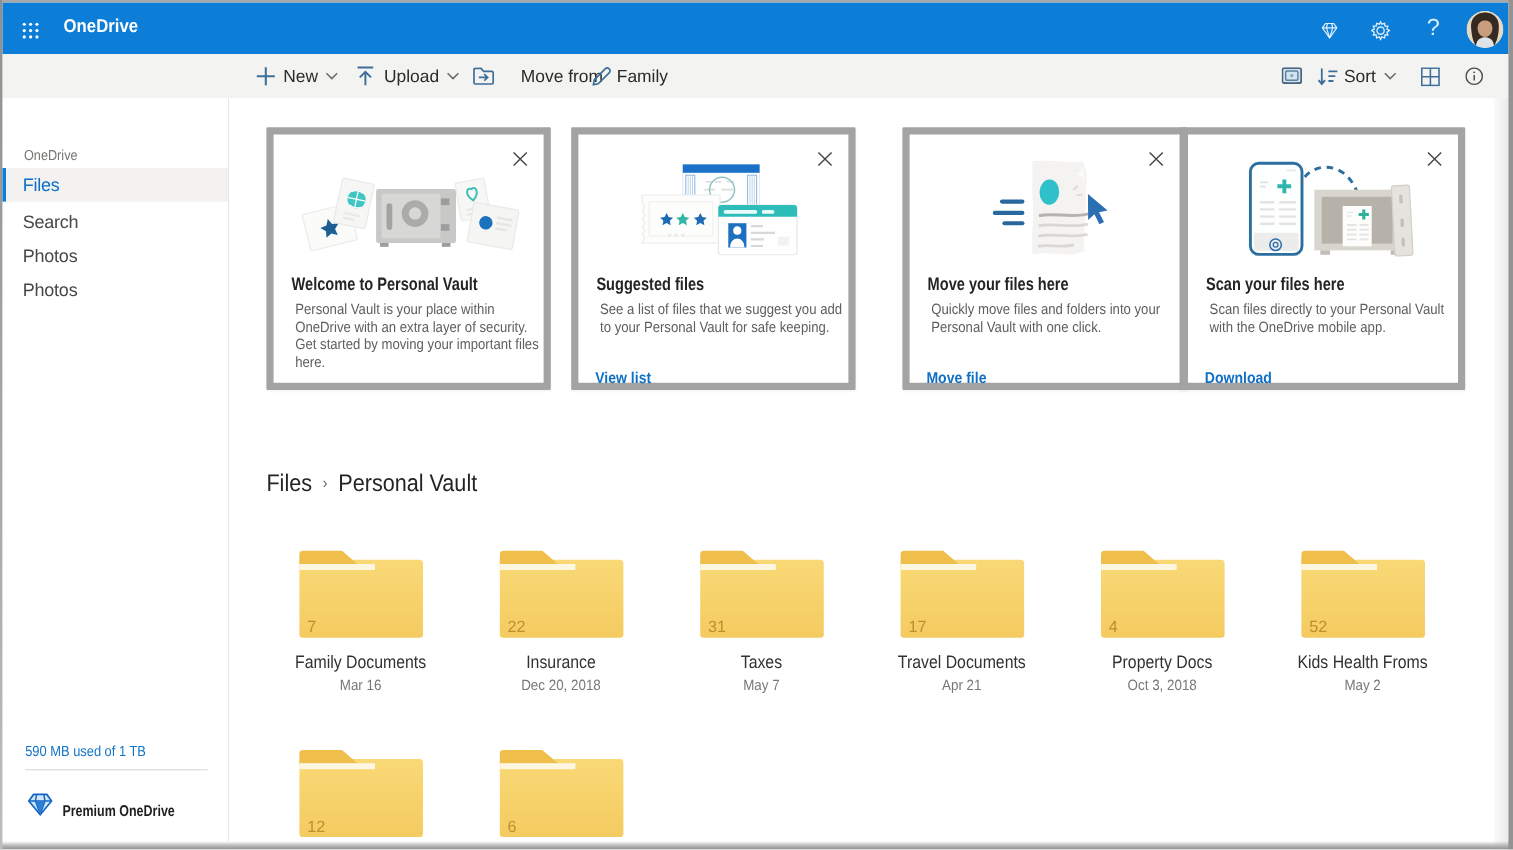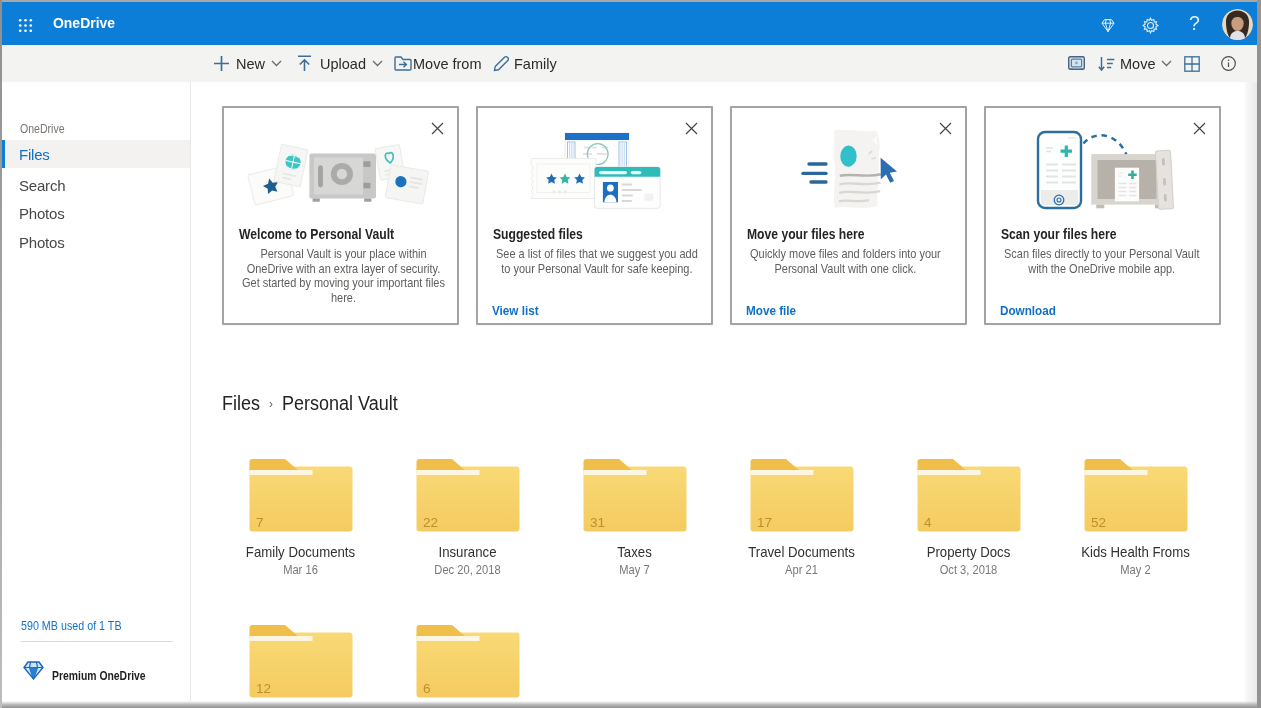--- a/index.html
+++ b/index.html
@@ -36,21 +36,21 @@
 #nav-files { top:58px; background:#f3f2f1; color:#0d6fc8; }
 #nav-filesbar { left:0px; top:58px; width:3px; height:28px; background:#0c7ed8; }
 #quota { left:19px; top:537px; font-size:12.2px; color:#1273c8; transform:scaleX(.88); transform-origin:0 0; }
 #side-hr { left:19px; top:559px; width:152px; height:1px; background:#dcdbda; }
 #premium { left:21px; top:578px; }
 #premium-txt { left:50px; top:586px; font-size:13px; font-weight:700; color:#201f1e; transform:scaleX(.8); transform-origin:0 0; white-space:nowrap; }
 
 
 #main { left:191px; top:82px; width:1054px; height:619px; background:#fff; }
 
-.card { position:absolute; top:106px; width:237px; height:219px; background:#fff; border:2px solid #a3a3a3; border-radius:1px; box-shadow:0 1px 2px rgba(0,0,0,.04);text-align:center; }
+.card { position:absolute; top:106px; width:237px; height:219px; background:#fff; border:6px solid #a3a3a3; border-radius:1px; box-shadow:0 1px 2px rgba(0,0,0,.04); }
 .card .close { position:absolute; top:14px; right:13px; width:13px; height:13px; }
 .card .illu { position:absolute; top:22px; left:18px; }
 .card h3 { position:absolute; top:117px; left:15px; font-size:15px; font-weight:700; color:#252423; transform:scaleX(.81); transform-origin:0 50%; white-space:nowrap; }
 .card p { position:absolute; top:139px; left:18px; font-size:12.4px; line-height:14.7px; color:#605e5c; transform:scaleX(.885); transform-origin:0 0; white-space:nowrap; }
 .card a { position:absolute; top:195px; left:14px; font-size:13px; font-weight:700; color:#1170c6; text-decoration:none; transform:scaleX(.9); transform-origin:0 50%; white-space:nowrap; }
 
 #crumb { left:222px; top:392px; font-size:20px; color:#252423; transform:scaleX(.9); transform-origin:0 0; white-space:nowrap; }
 #crumb .gt { font-size:13px; color:#605e5c; padding:0 10px; position:relative; top:-2px; }
 
 .fold { position:absolute; width:167px; text-align:center; }
@@ -113,42 +113,42 @@
     <span style="margin-left:8px">Upload</span>
     <svg class="chev" width="11" height="7" viewBox="0 0 11 7" fill="none" stroke="#6d6b68" stroke-width="1.3">
         <path d="M1 1 L5.5 5.5 L10 1"></path>
       </svg>
   </div>
   <div class="cmd abs" style="left:392px">
     <svg width="18" height="15" viewBox="0 0 18 15" fill="none" stroke="#3d6e99" stroke-width="1.4">
       <path d="M1 3 V13 C1 13.6 1.4 14 2 14 H16 C16.6 14 17 13.6 17 13 V4.5 C17 3.9 16.6 3.5 16 3.5 H9 L7 1 H2 C1.4 1 1 1.4 1 2 Z"></path>
       <path d="M5 8.5 H12 M9.5 5.8 L12.4 8.5 L9.5 11.2"></path>
     </svg>
-    <span style="margin-left:1px">Move from</span>
+    <span style="margin-left:22px">Move from</span>
   </div>
   <div class="cmd abs" style="left:491px">
     <svg width="17" height="17" viewBox="0 0 17 17" fill="none" stroke="#3d6e99" stroke-width="1.4">
       <path d="M2.2 11.5 L11.5 2.2 C12.3 1.4 13.6 1.4 14.4 2.2 L14.8 2.6 C15.6 3.4 15.6 4.7 14.8 5.5 L5.5 14.8 L1.5 15.5 Z"></path>
     </svg>
     <span style="margin-left:4px">Family</span>
   </div>
 
   <svg class="abs" style="left:1066px; top:11px" width="17" height="14" viewBox="0 0 17 14">
     <rect x="0.7" y="0.7" width="15.6" height="12.6" rx="1.5" fill="#d3e4f1" stroke="#47637e" stroke-width="1.4"></rect>
     <rect x="3.4" y="3.2" width="10.2" height="7.6" rx="1" fill="none" stroke="#5e7f9c" stroke-width="1.2"></rect>
     <circle cx="8.5" cy="7" r="1.4" fill="#8aa7bd"></circle>
     <rect x="2" y="12.6" width="2.6" height="1.4" fill="#47637e"></rect>
       <rect x="12.4" y="12.6" width="2.6" height="1.4" fill="#47637e"></rect>
   </svg>
   <div class="cmd abs" style="left:1096px">
     <svg width="17" height="16" viewBox="0 0 17 16" fill="none" stroke="#3d6e99" stroke-width="1.5">
       <path d="M3.5 1 V14 M0.8 10.8 L3.5 14 L6.2 10.8"></path>
       <path d="M9 3.5 H16.4 M9 7.5 H14.8 M9 11.5 H13.2"></path>
     </svg>
-    <span style="margin-left:5px">Move</span>
+    <span style="margin-left:5px">Sort</span>
     <svg class="chev" width="11" height="7" viewBox="0 0 11 7" fill="none" stroke="#6d6b68" stroke-width="1.3">
         <path d="M1 1 L5.5 5.5 L10 1"></path>
       </svg>
   </div>
   <svg class="abs" style="left:1182px; top:11px" width="16" height="16" viewBox="0 0 16 16" fill="none" stroke="#3d6e99" stroke-width="1.3">
     <rect x="0.8" y="0.8" width="14.4" height="14.4"></rect>
       <path d="M8 0.8 V15.2 M0.8 8 H15.2"></path>
   </svg>
   <svg class="abs" style="left:1219px; top:11px" width="15" height="15" viewBox="0 0 15 15" fill="none" stroke="#4f4d4b" stroke-width="1.2">
     <circle cx="7.5" cy="7.5" r="6.8"></circle>
@@ -254,21 +254,21 @@
       <path d="M114.4 54.5 a3.4 3.4 0 0 1 3.4 3.7 a3.4 3.4 0 0 1 -6.8 0 a3.4 3.4 0 0 1 3.4-3.7 Z M108.4 72.3 c0-5 3.2-7.5 6-7.5 c2.8 0 6 2.5 6 7.5 Z" fill="#fff"></path>
       <path d="M125.8 54.5 h10 M125.8 60 h20 M125.8 65.5 h11 M125.8 71 h10" stroke="#d8d8d7" stroke-width="1.8"></path>
       <rect x="148.4" y="63.3" width="9" height="7.5" fill="#f2f2f1"></rect>
     </g>
   </svg>
   <h3>Suggested files</h3>
   <p>See a list of files that we suggest you add<br>to your Personal Vault for safe keeping.</p>
   <a>View list</a>
 </div>
 
-<div class="card" style="left:730px">
+<div class="card" style="left:752px">
   <svg class="close" viewBox="0 0 13 13" fill="none" stroke="#484644" stroke-width="1.2">
       <path d="M1 1 L12 12 M12 1 L1 12"></path>
     </svg>
   <svg class="illu" width="200" height="92" viewBox="0 0 200 92">
     <path d="M59 34 h17" stroke="#29679f" stroke-width="3.4" stroke-linecap="round"></path>
     <path d="M53 43.4 h23" stroke="#29679f" stroke-width="3.4" stroke-linecap="round"></path>
     <path d="M61 52 h15" stroke="#29679f" stroke-width="3.4" stroke-linecap="round"></path>
     <g transform="rotate(2 110 40)">
       <path d="M83 1 C98 -2 108 3 125 0 C128 6 130 14 128 24 C130 44 127 62 129 75 C113 81 101 75 86 79 C83 63 87 48 84 32 Z" fill="#f4f3f1"></path>
       <path d="M125 0 c1 5 0 9 -5 10 c5 2 7 5 7 11 Z" fill="#fbfbfa"></path>

